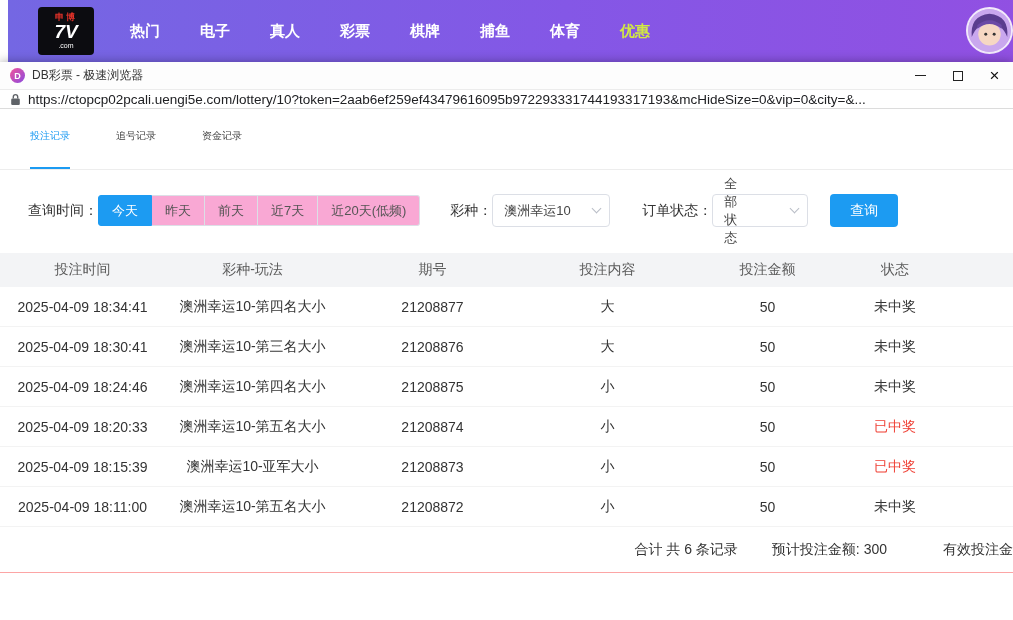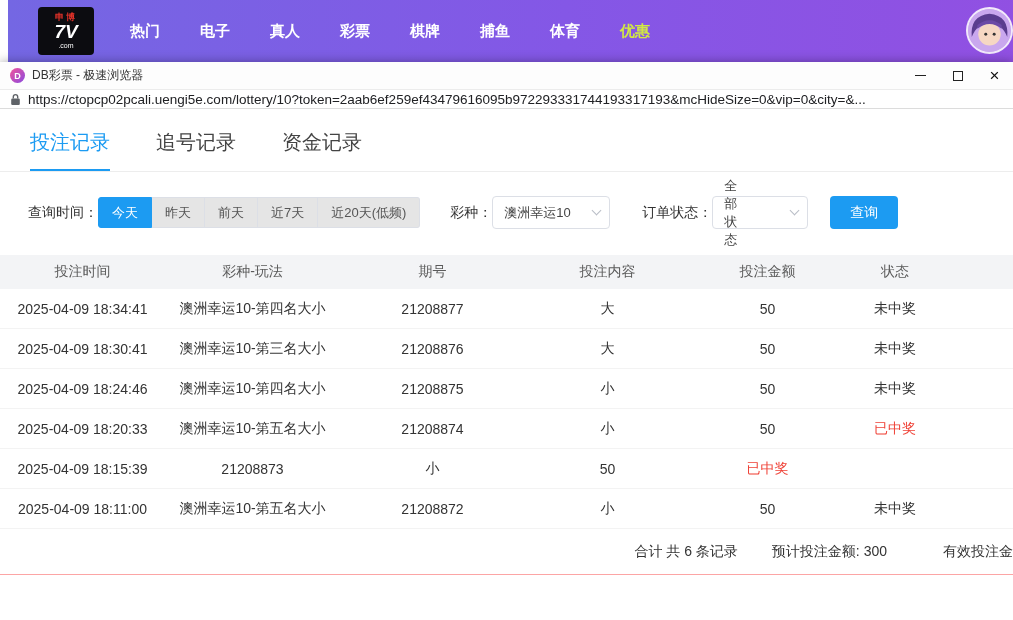--- a/index.html
+++ b/index.html
@@ -36,28 +36,28 @@
 
   .urlbar { height:20px; border-top:1px solid #ececec; border-bottom:1px solid #dcdcdc;
     display:flex; align-items:center; padding:0 10px; flex:0 0 auto; background:#fff; }
   .lock-icon { margin-right:7px; display:flex; flex:0 0 auto; }
   .url-text { font-size:13.5px; color:#202124; white-space:nowrap; overflow:hidden; }
 
   
   .content { flex:1; background:#fff; overflow:hidden; }
 
   .tabs { display:flex; padding:20px 0 0 30px; border-bottom:1px solid #ededed; }
-  .tab { font-size:20px; color:#444; padding-bottom:13px; margin-right:46px; cursor:pointer; }
+  .tab { font-size:10px; color:#444; padding-bottom:24px; margin-right:46px; cursor:pointer; }
   .tab.active { color:#1c9bf2; border-bottom:2px solid #1c9bf2; }
 
   .filters { display:flex; align-items:center; margin:24px 0 0 28px; font-size:14px; color:#333; }
   .filter-label { white-space:nowrap; }
   .seg { display:flex; margin-right:30px; }
   .seg-btn { height:31px; line-height:29px; padding:0 13px; border:1px solid #dcdfe6; border-left:none;
-    background:#e5e5e5; font-size:13px; color:#555; cursor:pointer; white-space:nowrap; }
+    background:#f9a8d4; font-size:13px; color:#555; cursor:pointer; white-space:nowrap; }
   .seg-btn:first-child { border-left:1px solid #dcdfe6; border-radius:3px 0 0 3px; }
   .seg-btn:last-child { border-radius:0 3px 3px 0; }
   .seg-btn.active { background:#1c9bf2; border-color:#1c9bf2; color:#fff; }
   .select { display:flex; align-items:center; justify-content:space-between; height:33px; border:1px solid #dcdfe6;
     border-radius:4px; padding:0 9px 0 11px; font-size:13px; color:#444; cursor:pointer; background:#fff; }
   .select.lottery { width:118px; margin:0 32px 0 0; }
   .select.status { width:96px; margin:0 22px 0 0;gap:41px; }
   .chevron { width:7px; height:7px; border-right:1.4px solid #b9bdc6; border-bottom:1.4px solid #b9bdc6;
     transform:rotate(45deg); margin:-4px 0 0 8px; flex:0 0 auto; }
   .search-btn { width:68px; height:33px; background:#1c9bf2; color:#fff; border:none; border-radius:4px;
@@ -207,20 +207,21 @@
         <div class="td">2025-04-09 18:20:33</div>
         <div class="td">澳洲幸运10-第五名大小</div>
         <div class="td">21208874</div>
         <div class="td">小</div>
         <div class="td">50</div>
         <div class="td status won">已中奖</div>
         <div class="td"></div>
       </div>
       <div class="trow">
         <div class="td">2025-04-09 18:15:39</div>
+        <div class="td">澳洲幸运10-亚军大小</div>
         <div class="td">21208873</div>
         <div class="td">小</div>
         <div class="td">50</div>
         <div class="td status won">已中奖</div>
         <div class="td"></div>
       </div>
       <div class="trow">
         <div class="td">2025-04-09 18:11:00</div>
         <div class="td">澳洲幸运10-第五名大小</div>
         <div class="td">21208872</div>

